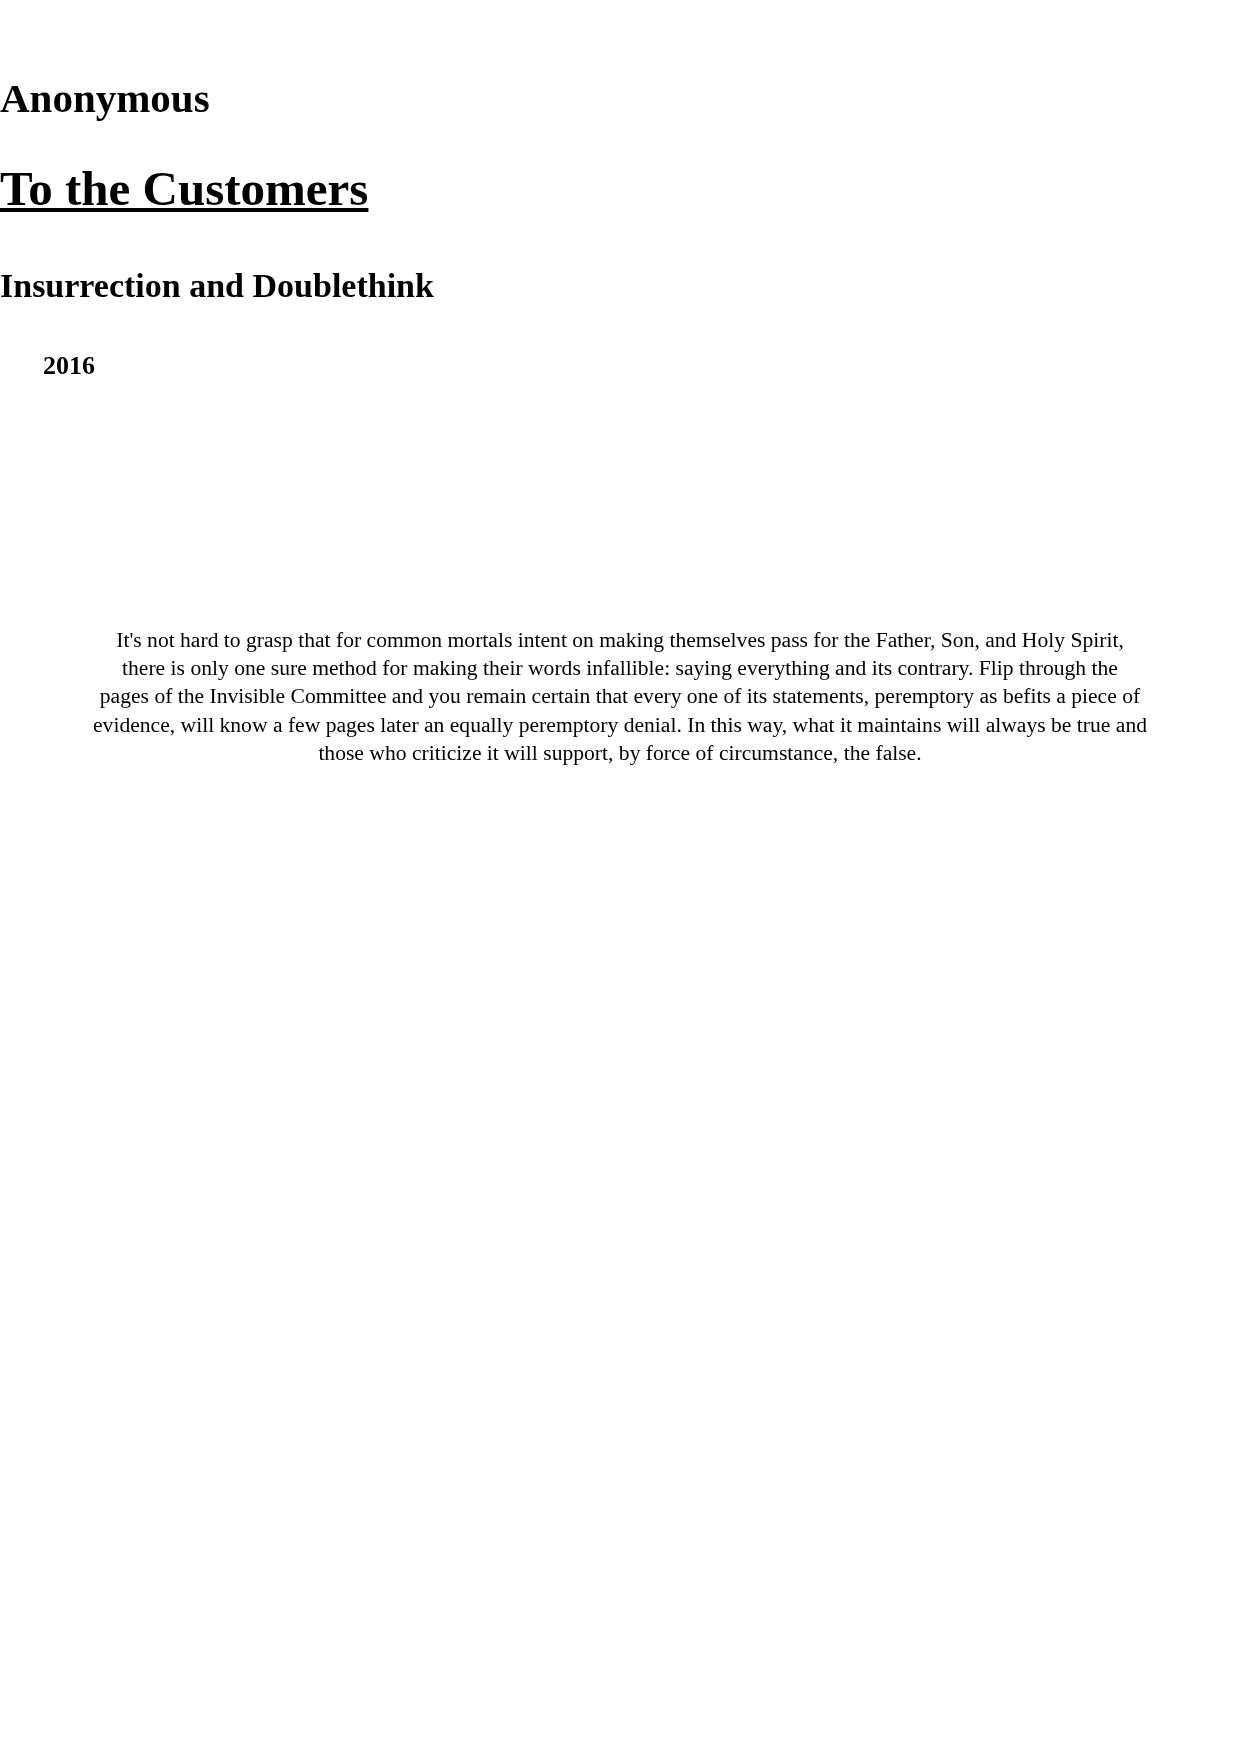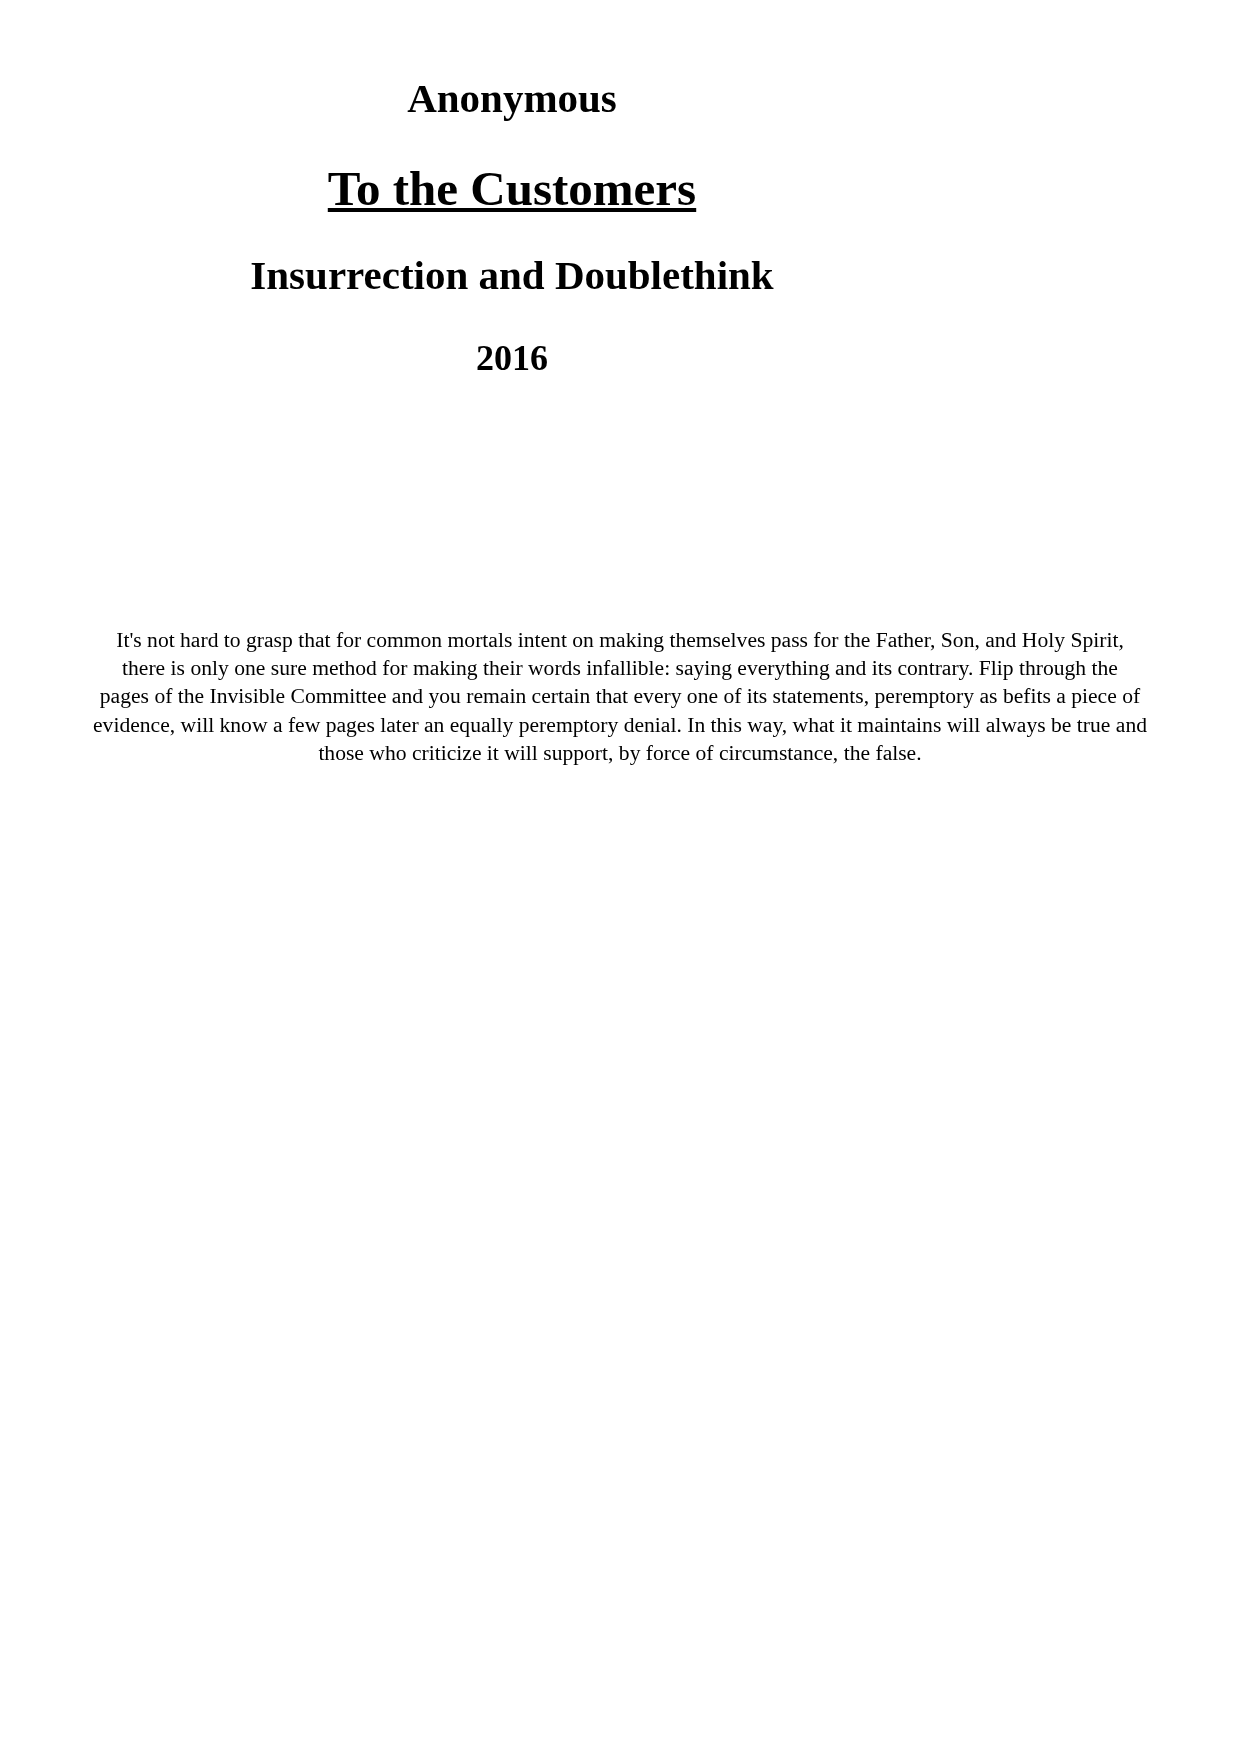--- a/index.html
+++ b/index.html
@@ -12,43 +12,43 @@
       height: 1754px;
       position: relative;
       overflow: hidden;
       font-family: "Liberation Serif", "DejaVu Serif", serif;
       color: #000000;
     }
     .title-block {
       position: absolute;
       left: 0;
       width: 1024px;
-      text-align: center;
       font-weight: bold;
     }
     .author {
       top: 74px;
       font-size: 41px;
       line-height: 48px;
     }
     .title {
       top: 160px;
       font-size: 49px;
       line-height: 58px;
       text-decoration: underline;
     }
     .subtitle {
-      top: 250px;
-      font-size: 41px;
+      top: 261px;
+      font-size: 34px;
       line-height: 50px;
     }
     .date {
-      top: 338px;
-      font-size: 36px;
+      top: 346px;
+      font-size: 26px;
       line-height: 40px;
+      padding-left: 43px;
     }
     .abstract {
       position: absolute;
       top: 626px;
       left: -4px;
       width: 1248px;
       text-align: center;
       font-size: 21.6px;
       line-height: 28.2px;
     }

